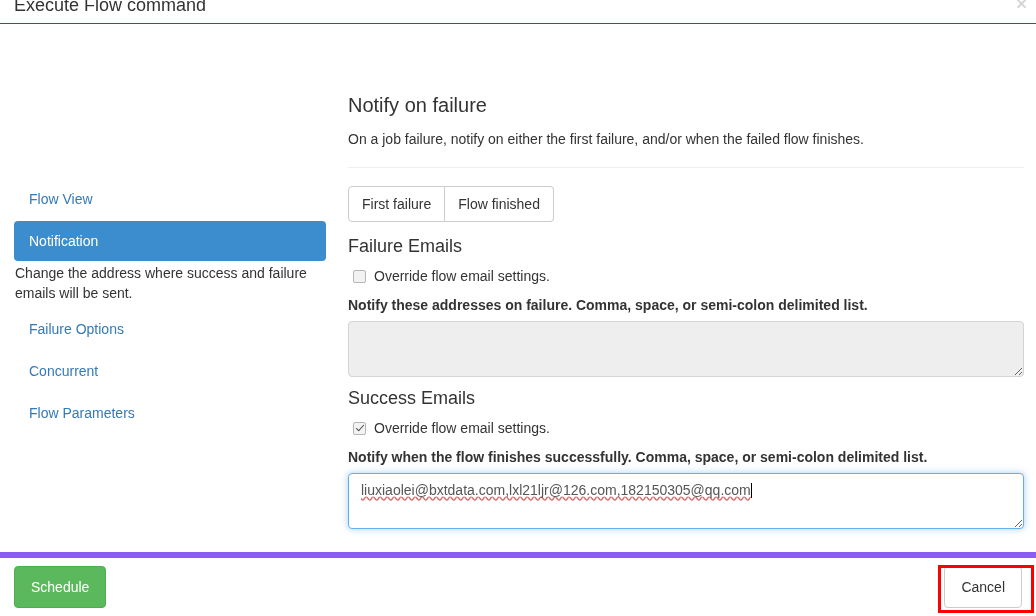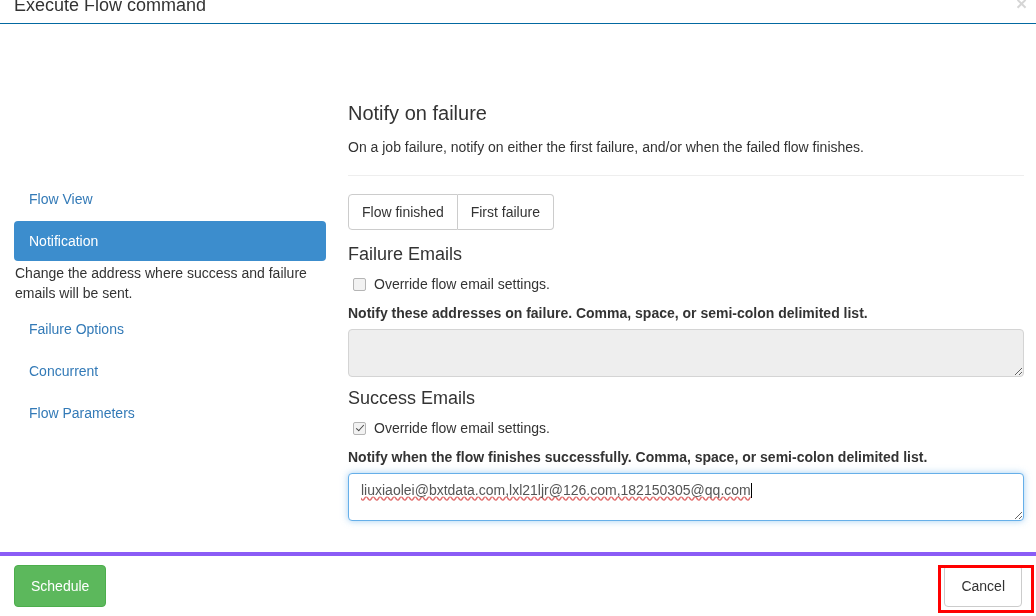--- a/index.html
+++ b/index.html
@@ -201,21 +201,21 @@
     margin: 0 0 7px 0;
     font-size: 14px;
     font-weight: 700;
     line-height: 18px;
     color: #333333;
   }
 
   .email-area {
     display: block;
     width: 100%;
-    height: 48px;
+    height: 56px;
     box-sizing: border-box;
     padding: 6px 12px;
     font-family: "Liberation Sans", sans-serif;
     font-size: 14px;
     line-height: 20px;
     color: #555555;
     border: 1px solid #cccccc;
     border-radius: 4px;
     resize: vertical;
     overflow: hidden;
@@ -245,21 +245,21 @@
     vertical-align: -3px;
   }
   .success-block {
     margin-top: 10px;
   }
 
   
   .modal-footer {
     flex: 0 0 64px;
     height: 64px;
-    border-top: 4px solid #8b5cf6;
+    border-top: 6px solid #8b5cf6;
     display: flex;
     align-items: center;
     padding: 0 14px;
     box-sizing: border-box;
     position: relative;
   }
   .btn {
     font-family: "Liberation Sans", sans-serif;
     font-size: 14px;
     line-height: 20px;
@@ -333,22 +333,22 @@
         </li>
       </ul>
     </div>
 
     <div class="content">
       <h3 class="content-title">Notify on failure</h3>
       <p class="content-sub">On a job failure, notify on either the first failure, and/or when the failed flow finishes.</p>
       <hr class="divider">
 
       <div class="btn-group">
+        <button class="btn-toggle">First failure</button>
         <button class="btn-toggle">Flow finished</button>
-        <button class="btn-toggle">First failure</button>
       </div>
 
       <h4 class="section-title">Failure Emails</h4>
       <div class="checkbox-row">
         <span class="cbx"></span>
         <span class="cbx-label">Override flow email settings.</span>
       </div>
       <p class="field-help">Notify these addresses on failure. Comma, space, or semi-colon delimited list.</p>
       <textarea class="email-area disabled" disabled="" placeholder="" style=""></textarea>
 

